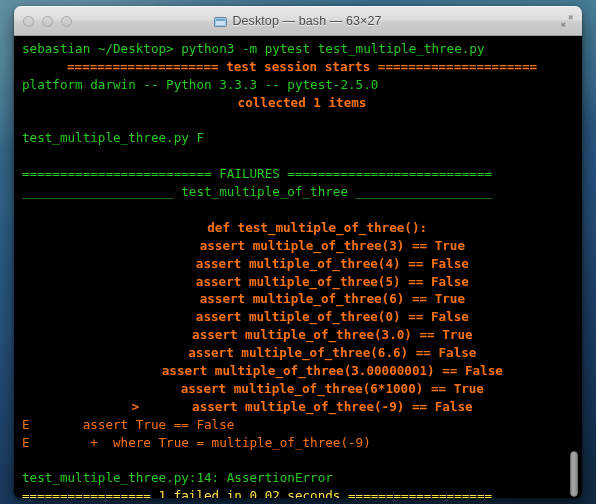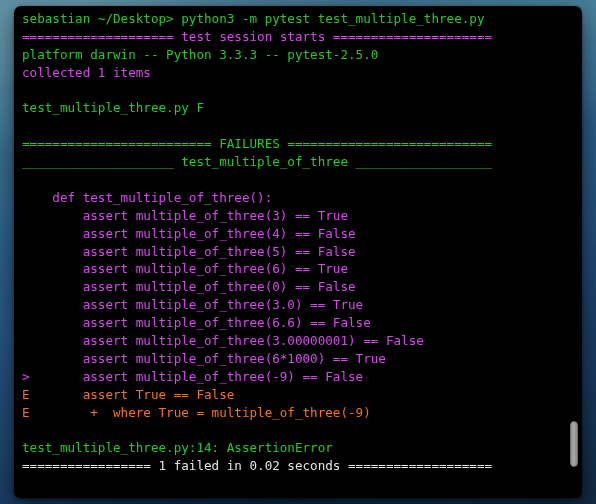--- a/index.html
+++ b/index.html
@@ -126,23 +126,23 @@
   #term-text {
     font-family: "DejaVu Sans Mono", "Liberation Mono", monospace;
     font-size: 12.6px;
     line-height: 17.9px;
     white-space: pre;
     color: #24c424;
     letter-spacing: 0px;
   }
   .line { height: 17.9px; }
   .green      { color: #26c926; }
-  .green-b    { color: #d946ef; font-weight: normal; }
+  .green-b    { color: #f97316; font-weight: bold; text-align: center; }
   .red        { color: #f97316; }
-  .red-b      { color: #e5e5e5; }
+  .red-b      { color: #fde047; }
   .blank      { color: transparent; }
 
   
   #scrollbar-track {
     position: absolute;
     right: 0px;
     top: 0;
     width: 15px;
     height: 100%;
     background: transparent;
@@ -166,20 +166,45 @@
   <div class="wave w1"></div>
   <div class="wave w2"></div>
   <div class="wave w3"></div>
   <div class="wave w4"></div>
   <div class="wave w5"></div>
   <div class="wave w6"></div>
 </div>
 
 <div id="terminal-window">
 
+  <div id="titlebar">
+    <div id="traffic-lights">
+      <div class="light"></div>
+      <div class="light"></div>
+      <div class="light"></div>
+    </div>
+
+    <div id="title-text">
+      <span id="folder-icon">
+        <svg width="13" height="11" viewBox="0 0 13 11">
+          <rect x="0.5" y="1.5" width="12" height="9" rx="1" fill="#9fc4dd" stroke="#5d87a8" stroke-width="1"></rect>
+          <rect x="2" y="3" width="9" height="6" fill="#c9e0f0"></rect>
+          <rect x="2" y="3" width="9" height="2" fill="#6fa3c8"></rect>
+        </svg>
+      </span>
+      <span>Desktop — bash — 63×27</span>
+    </div>
+
+    <span id="fullscreen-icon">
+      <svg width="14" height="14" viewBox="0 0 14 14">
+        <path d="M8 1.5 L12.5 1.5 L12.5 6 L10.8 4.3 L9.3 5.8 L8.2 4.7 L9.7 3.2 Z" fill="#6a6a6a"></path>
+        <path d="M6 12.5 L1.5 12.5 L1.5 8 L3.2 9.7 L4.7 8.2 L5.8 9.3 L4.3 10.8 Z" fill="#6a6a6a"></path>
+      </svg>
+    </span>
+  </div>
 
   <div id="terminal-body">
     <div id="term-text"><div class="line green">sebastian ~/Desktop&gt; python3 -m pytest test_multiple_three.py</div><div class="line green-b">==================== test session starts =====================</div><div class="line green">platform darwin -- Python 3.3.3 -- pytest-2.5.0</div><div class="line green-b">collected 1 items</div><div class="line blank"> </div><div class="line green">test_multiple_three.py F</div><div class="line blank"> </div><div class="line green">========================= FAILURES ===========================</div><div class="line green">____________________ test_multiple_of_three __________________</div><div class="line blank"> </div><div class="line green-b">    def test_multiple_of_three():</div><div class="line green-b">        assert multiple_of_three(3) == True</div><div class="line green-b">        assert multiple_of_three(4) == False</div><div class="line green-b">        assert multiple_of_three(5) == False</div><div class="line green-b">        assert multiple_of_three(6) == True</div><div class="line green-b">        assert multiple_of_three(0) == False</div><div class="line green-b">        assert multiple_of_three(3.0) == True</div><div class="line green-b">        assert multiple_of_three(6.6) == False</div><div class="line green-b">        assert multiple_of_three(3.00000001) == False</div><div class="line green-b">        assert multiple_of_three(6*1000) == True</div><div class="line green-b">&gt;       assert multiple_of_three(-9) == False</div><div class="line red">E       assert True == False</div><div class="line red">E        +  where True = multiple_of_three(-9)</div><div class="line blank"> </div><div class="line green">test_multiple_three.py:14: AssertionError</div><div class="line red-b">================= 1 failed in 0.02 seconds ===================</div></div>
 
     <div id="scrollbar-track">
       <div id="scrollbar-thumb"></div>
     </div>
   </div>
 
 </div>

